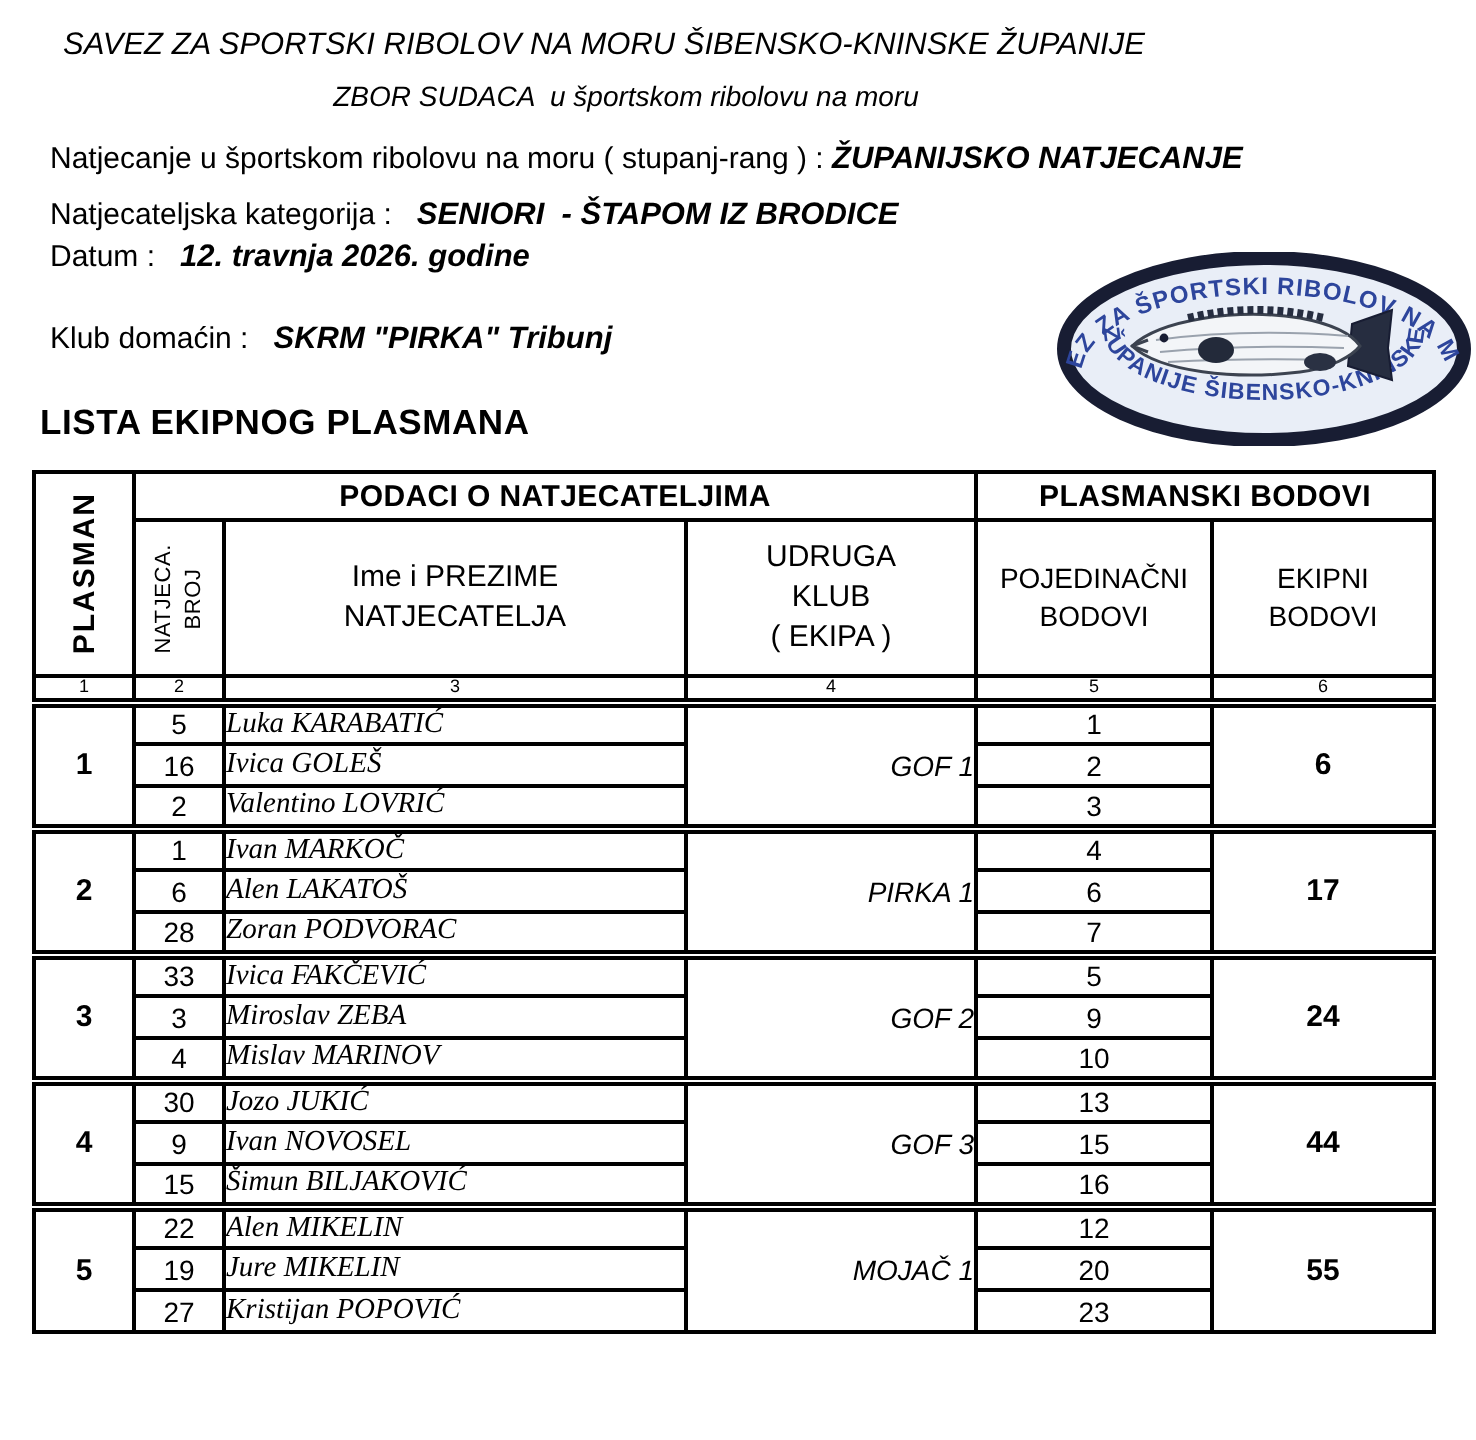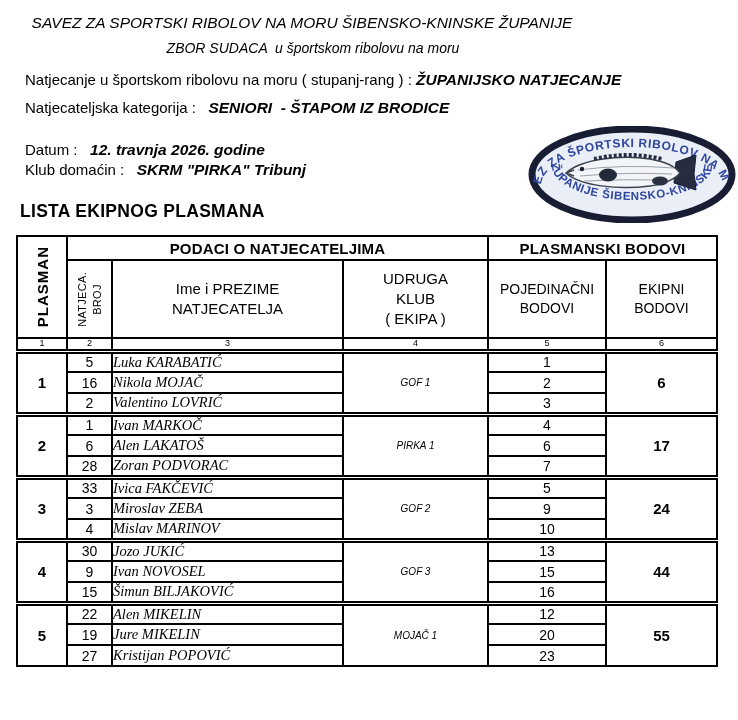--- a/index.html
+++ b/index.html
@@ -15,21 +15,21 @@
   .abs { position: absolute; }
 
   
   .title1 { top: 14px; left: 0; width: 604px; font-size: 15.5px; font-style: italic; text-align: center; }
   .title2 { top: 40px; left: 0; width: 626px; font-size: 14px; font-style: italic; text-align: center; white-space: pre; }
   .field  { left: 25px; font-size: 15px; white-space: pre; }
   .field .lbl { font-size: 15px; white-space: pre; }
   .field .val { font-size: 15.5px; font-weight: bold; font-style: italic; white-space: pre; }
   .f-comp { top: 71px; }
   .f-cat  { top: 99px; }
-  .f-date { top: 141px; }
+  .f-date { top: 120px; }
   .f-host { top: 161px; }
   .list-title { top: 201px; left: 20px; font-size: 17.5px; font-weight: bold; letter-spacing: 0.3px; }
 
   
   .logo-wrap { top: 126px; left: 528px; width: 208px; height: 97px; }
 
   
   table.results {
     position: absolute; left: 16px; top: 235px;
     width: 702px;
@@ -60,21 +60,21 @@
     display: block;
     width: max-content;
   }
   .vbold  { font-weight: bold; font-size: 15px; letter-spacing: 1px; }
   .vsmall { font-weight: normal; font-size: 11px; line-height: 1.35; letter-spacing: 0.3px; }
   th.vcell { text-align: center; }
 
   td.c-plasman { font-weight: bold; font-size: 15px; text-align: center; }
   td.c-broj    { font-size: 14px; text-align: center; }
   td.c-name    { font-size: 14.5px; font-style: italic; text-align: left; padding-left: 10px; font-family: Liberation Serif, serif; }
-  td.c-team    { font-size: 10px; font-style: italic; text-align: center; }
+  td.c-team    { font-size: 14px; font-style: italic; text-align: right; }
   td.c-bodovi  { font-size: 14px; text-align: center; }
   td.c-ekipni  { font-weight: bold; font-size: 15px; text-align: center; }
 </style>
 </head>
 <body>
 
 <div class="abs title1">SAVEZ ZA SPORTSKI RIBOLOV NA MORU ŠIBENSKO-KNINSKE ŽUPANIJE</div>
 <div class="abs title2">ZBOR SUDACA  u športskom ribolovu na moru</div>
 
 <div class="abs field f-comp"><span class="lbl">Natjecanje u športskom ribolovu na moru ( stupanj-rang ) : </span><span class="val">ŽUPANIJSKO NATJECANJE</span></div>
@@ -156,21 +156,21 @@
       <tr class="group-start">
         <td class="c-plasman" rowspan="3">1</td>
         <td class="c-broj">5</td>
         <td class="c-name">Luka KARABATIĆ</td>
         <td class="c-team" rowspan="3">GOF 1</td>
         <td class="c-bodovi">1</td>
         <td class="c-ekipni" rowspan="3">6</td>
       </tr>
       <tr>
         <td class="c-broj">16</td>
-        <td class="c-name">Nikola MOJAČ</td>
+        <td class="c-name">Ivica GOLEŠ</td>
         <td class="c-bodovi">2</td>
       </tr>
       <tr>
         <td class="c-broj">2</td>
         <td class="c-name">Valentino LOVRIĆ</td>
         <td class="c-bodovi">3</td>
       </tr>
       <tr class="group-start">
         <td class="c-plasman" rowspan="3">2</td>
         <td class="c-broj">1</td>

